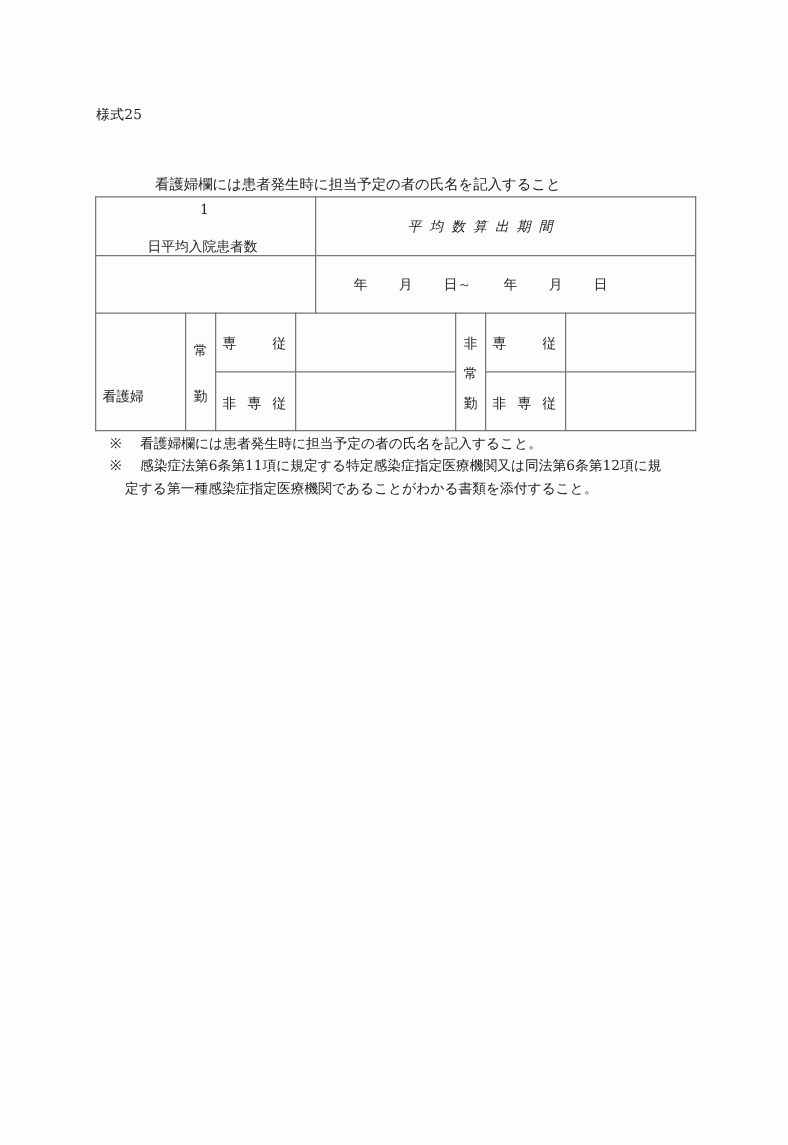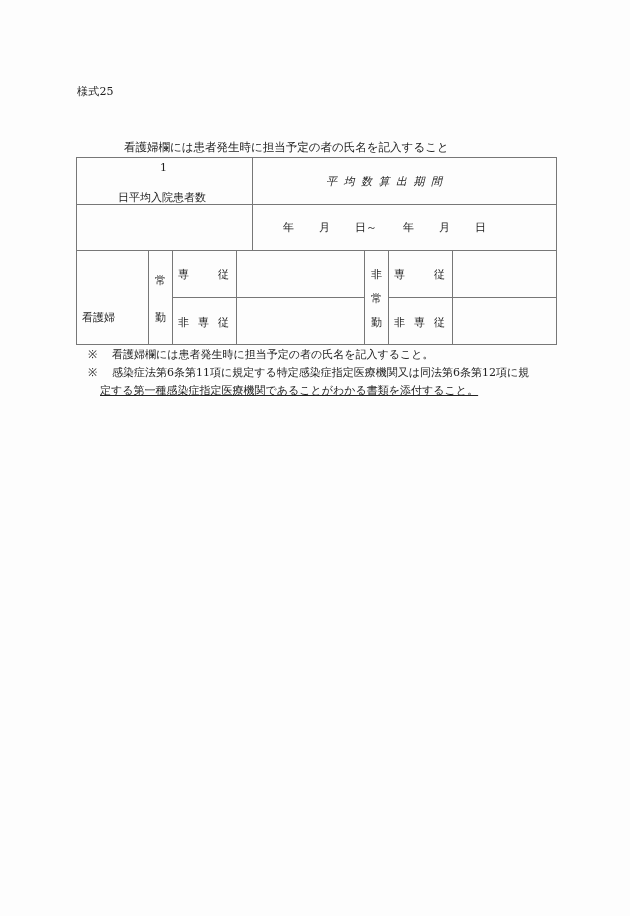--- a/index.html
+++ b/index.html
@@ -80,14 +80,14 @@
 
   <div class="abs" style="left:453px; top:251px; width:103px; height:46px;"></div>
   <div class="abs" style="left:453px; top:298px; width:103px; height:46px;"></div>
 </div>
 
 <div>
   <div class="note" style="left:88px; top:349px;">※</div>
   <div class="note" style="left:112px; top:349px;">看護婦欄には患者発生時に担当予定の者の氏名を記入すること。</div>
   <div class="note" style="left:88px; top:367px;">※</div>
   <div class="note" style="left:112px; top:367px;">感染症法第6条第11項に規定する特定感染症指定医療機関又は同法第6条第12項に規</div>
-  <div class="note" style="left:100px; top:385px;text-decoration:underline;">定する第一種感染症指定医療機関であることがわかる書類を添付すること。</div>
+  <div class="note" style="left:100px; top:385px;">定する第一種感染症指定医療機関であることがわかる書類を添付すること。</div>
 </div>
 
 </body></html>

